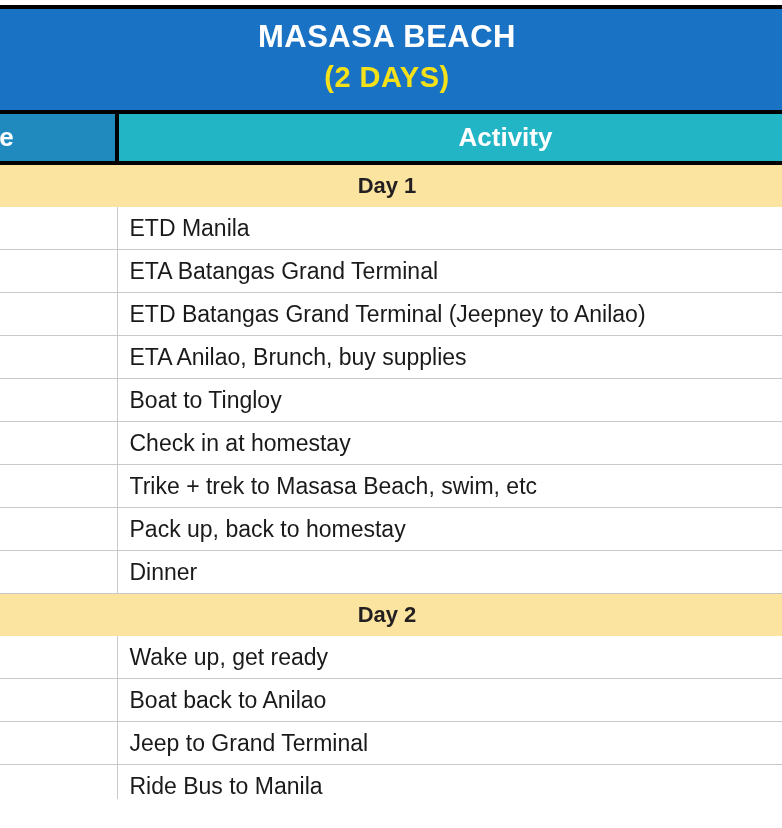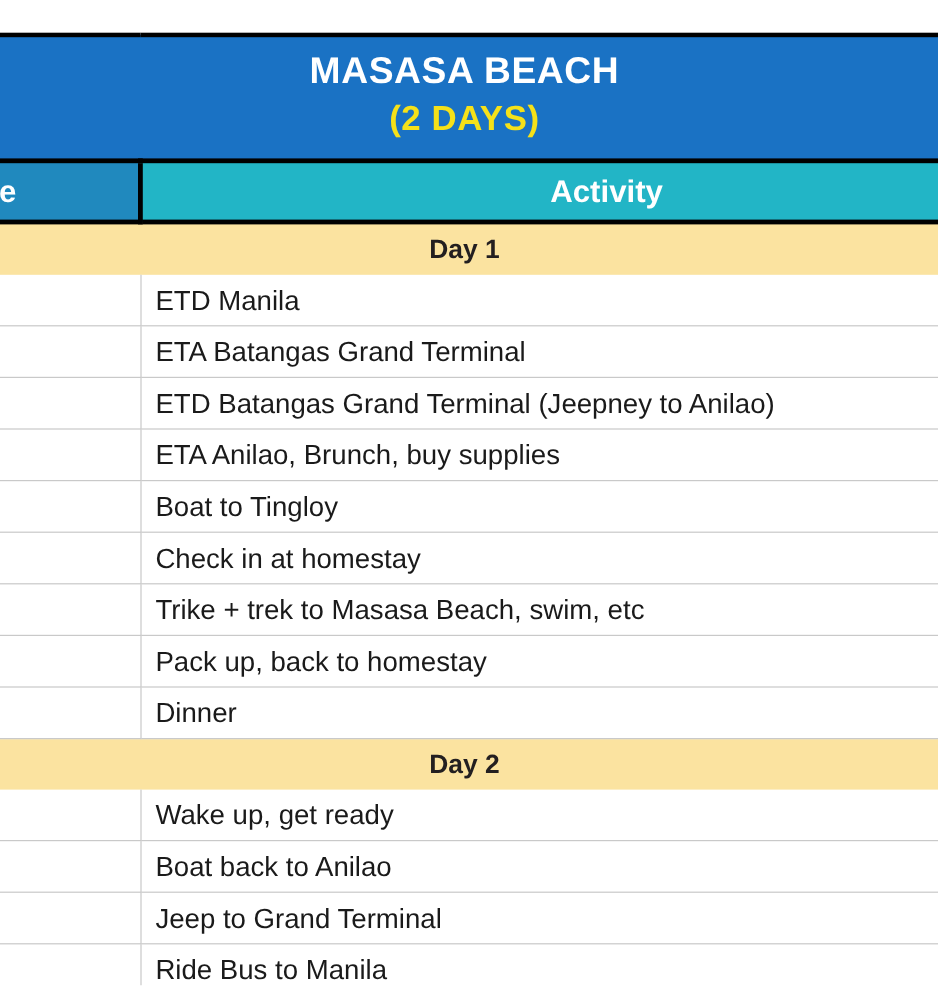--- a/index.html
+++ b/index.html
@@ -12,21 +12,21 @@
     height: 828px;
     overflow: hidden;
     font-family: "Liberation Sans", sans-serif;
     -webkit-font-smoothing: antialiased;
   }
 
   
   .sheet-viewport {
     position: absolute;
     left: 0;
-    top: 27px;
+    top: 5px;
     width: 782px;
     height: 794px;
     overflow: hidden;
   }
   .sheet {
     position: absolute;
     left: -118px;   
     top: 0;
     width: 1010px;
     border-collapse: collapse;

